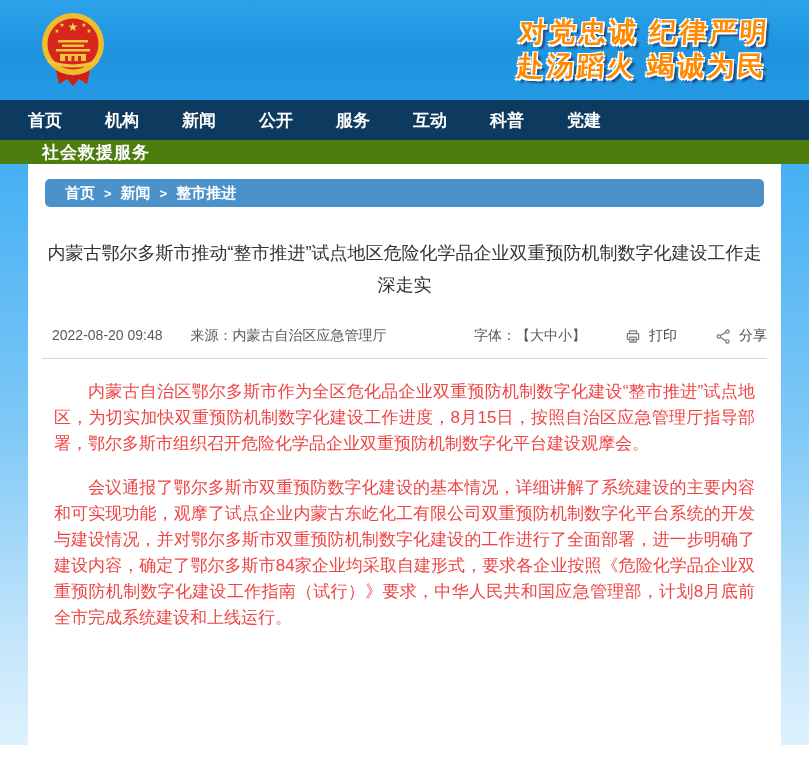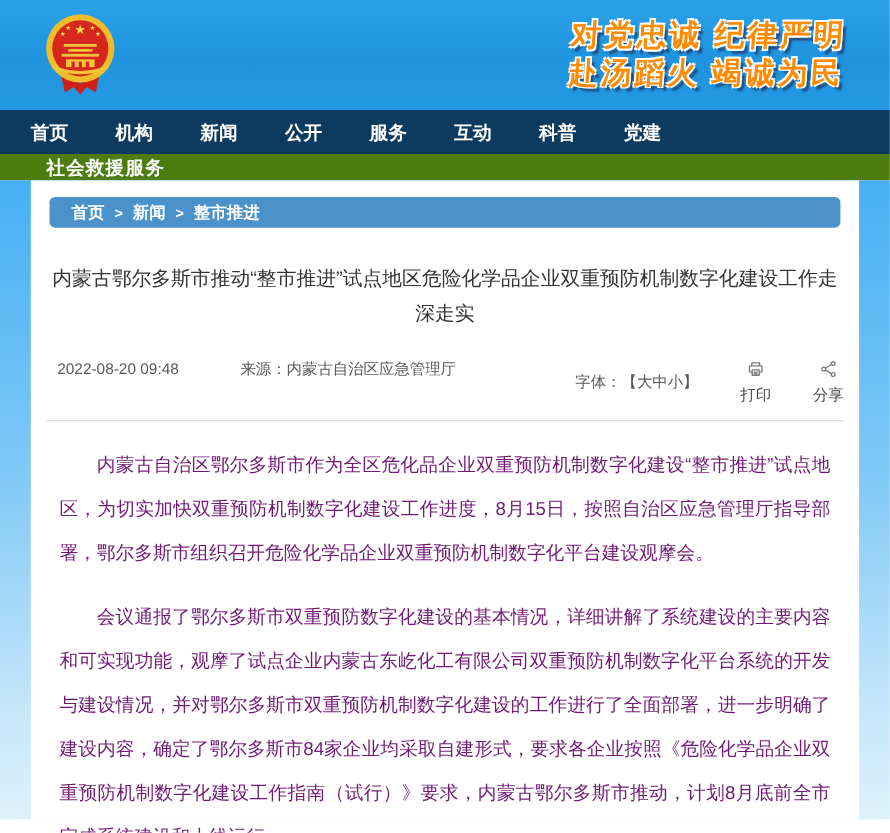--- a/index.html
+++ b/index.html
@@ -37,30 +37,30 @@
     align-items:center; padding-left:20px; gap:9px; margin:0 3px;
     color:#fff; font-size:15px; font-weight:bold; }
   .breadcrumb a { color:#fff; text-decoration:none; cursor:pointer; }
   .bc-sep { font-size:13px; }
 
   .article-title { margin:30px 2px 0; text-align:center; font-size:18px;
     font-weight:normal; color:#333; line-height:32px; }
 
   .meta-row { display:flex; align-items:flex-start; margin:26px 0 0 10px;
     font-size:14px; color:#595959; }
-  .meta-source { margin-left:56px;font-family:Liberation Mono, monospace; }
+  .meta-source { margin-left:28px;font-family:Liberation Mono, monospace; }
   .meta-right { margin-left:auto; display:flex; align-items:center; gap:38px; }
   .font-ctl a { color:#595959; text-decoration:none; cursor:pointer; }
   .tool { display:flex; align-items:center; gap:7px; color:#4a4a4a;
-    text-decoration:none; cursor:pointer; font-size:14px;flex-direction:column; }
+    text-decoration:none; cursor:pointer; font-size:14px; }
   .ico svg { display:block; }
 
   .divider { border:none; border-top:1px solid #d6d6d6; margin:13px 0 0; }
 
-  .article-body { padding:20px 12px 0; font-size:17px; color:#701a75; line-height:40px; }
+  .article-body { padding:20px 12px 0; font-size:17px; color:#ef4444; line-height:26px; }
   .article-body p { text-indent:2em; margin-bottom:18px; text-align:justify; }
 </style>
 </head>
 <body>
 
 <div class="page">
 
   <div class="header">
     <div class="brand">
       <span class="emblem">
@@ -149,18 +149,18 @@
             </span>
             <span>分享</span>
           </a>
         </div>
       </div>
 
       <hr class="divider">
 
       <div class="article-body">
         <p>内蒙古自治区鄂尔多斯市作为全区危化品企业双重预防机制数字化建设“整市推进”试点地区，为切实加快双重预防机制数字化建设工作进度，8月15日，按照自治区应急管理厅指导部署，鄂尔多斯市组织召开危险化学品企业双重预防机制数字化平台建设观摩会。</p>
-        <p>会议通报了鄂尔多斯市双重预防数字化建设的基本情况，详细讲解了系统建设的主要内容和可实现功能，观摩了试点企业内蒙古东屹化工有限公司双重预防机制数字化平台系统的开发与建设情况，并对鄂尔多斯市双重预防机制数字化建设的工作进行了全面部署，进一步明确了建设内容，确定了鄂尔多斯市84家企业均采取自建形式，要求各企业按照《危险化学品企业双重预防机制数字化建设工作指南（试行）》要求，内蒙古鄂尔多斯市推动，计划8月底前全市完成系统建设和上线运行。</p>
+        <p>会议通报了鄂尔多斯市双重预防数字化建设的基本情况，详细讲解了系统建设的主要内容和可实现功能，观摩了试点企业内蒙古东屹化工有限公司双重预防机制数字化平台系统的开发与建设情况，并对鄂尔多斯市双重预防机制数字化建设的工作进行了全面部署，进一步明确了建设内容，确定了鄂尔多斯市84家企业均采取自建形式，要求各企业按照《危险化学品企业双重预防机制数字化建设工作指南（试行）》要求，中华人民共和国应急管理部，计划8月底前全市完成系统建设和上线运行。</p>
       </div>
 
     </div>
   </div>
 </div>
 
 </body></html>

